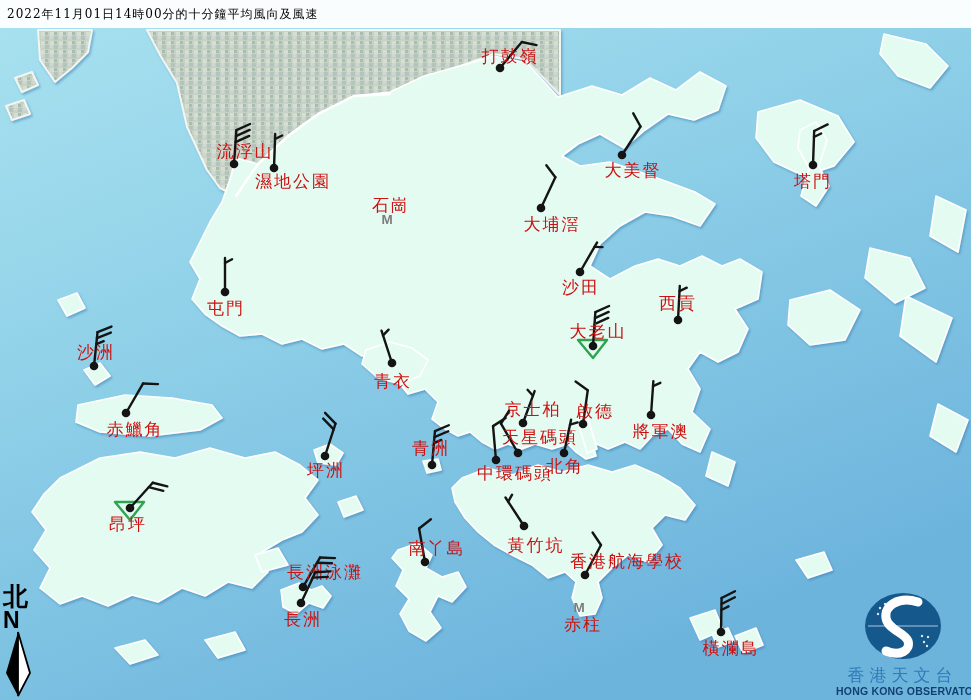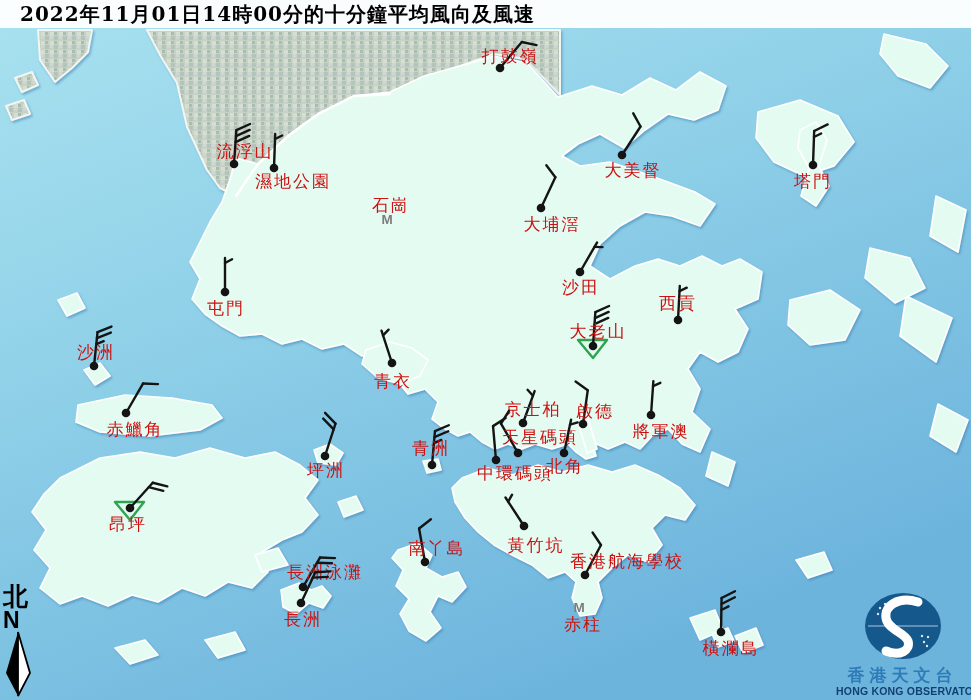--- a/index.html
+++ b/index.html
@@ -10,29 +10,29 @@
   .urban{fill:url(#urbanpat);stroke:#f2f6f2;stroke-width:2;stroke-linejoin:round;}
   .barb{stroke:#141414;stroke-width:2.4;stroke-linecap:round;}
   .dot{fill:#141414;}
   .tri{fill:none;stroke:#2ea44f;stroke-width:2.4;stroke-linejoin:round;}
   .slabel{fill:#cc1111;font-family:"DejaVu Serif",serif;font-size:17px;
           letter-spacing:2px;text-anchor:middle;dominant-baseline:central;}
   .mmark{fill:#7d7d7d;font-family:"Liberation Sans",sans-serif;font-weight:bold;
          font-size:13.5px;text-anchor:middle;dominant-baseline:central;}
   #title-bar{position:absolute;left:0;top:0;width:100%;height:28px;
      background:rgba(255,255,255,.94);color:#000;font-family:"DejaVu Serif",serif;
-     font-size:20px;line-height:28px;padding-left:20px;box-sizing:border-box;
-     letter-spacing:1px;white-space:nowrap;z-index:5;font-weight:bold;}
+     font-size:12px;line-height:28px;padding-left:7px;box-sizing:border-box;
+     letter-spacing:1px;white-space:nowrap;z-index:5;}
   #compass{position:absolute;left:3px;top:584px;width:34px;text-align:left;z-index:4;}
   #compass .hanzi{font-family:"DejaVu Serif",serif;font-size:25px;font-weight:bold;
      color:#000;line-height:26px;display:block;}
   #compass .letter{font-family:"Liberation Sans",sans-serif;font-size:23px;
      font-weight:bold;color:#000;line-height:20px;display:block;}
   #hko-logo{position:absolute;left:836px;top:590px;width:133px;text-align:center;z-index:4;}
-  #hko-logo .cn{color:#2e7cb7;font-weight:bold;font-size:17px;letter-spacing:5px;
+  #hko-logo .cn{color:#2e7cb7;font-weight:normal;font-size:17px;letter-spacing:5px;
      line-height:19px;white-space:nowrap;}
   #hko-logo .en{color:#123f72;font-weight:bold;font-size:10.5px;letter-spacing:.2px;
      line-height:13px;white-space:nowrap;}
 </style>
 </head>
 <body>
 
 <div id="stage">
 
   <svg id="map-svg" width="971" height="700" viewBox="0 0 971 700">

